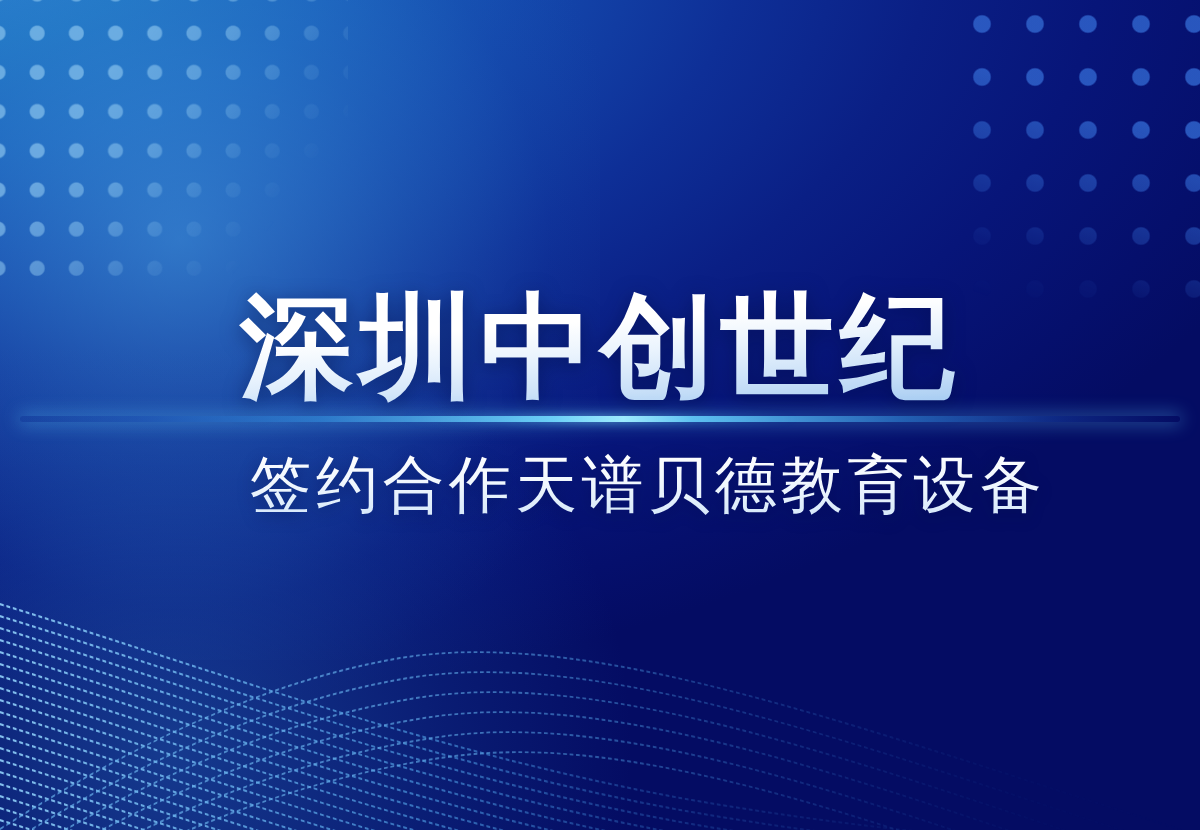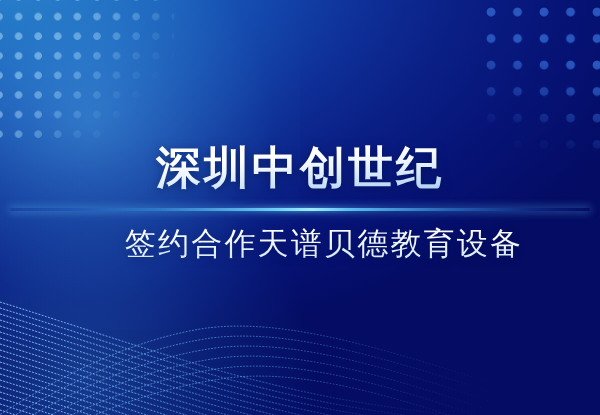--- a/index.html
+++ b/index.html
@@ -68,21 +68,21 @@
   
   .content {
     position: absolute;
     left: 0; right: 0; top: 0;
     text-align: center;
   }
   .title {
     position: absolute;
     left: 0; right: 0;
     top: 143px;
-    font-size: 45px;
+    font-size: 57px;
     font-weight: 700;
     letter-spacing: 3px;
     line-height: 1.12;
     background: linear-gradient(176deg, #ffffff 0%, #ffffff 36%, #e9f3fd 52%, #c9e0f8 70%, #a9cdf2 86%, #9ac4ef 100%);
     -webkit-background-clip: text;
     background-clip: text;
     color: transparent;
     -webkit-text-fill-color: transparent;
     filter: drop-shadow(0 2px 5px rgba(2,12,70,0.55));
     white-space: nowrap;

